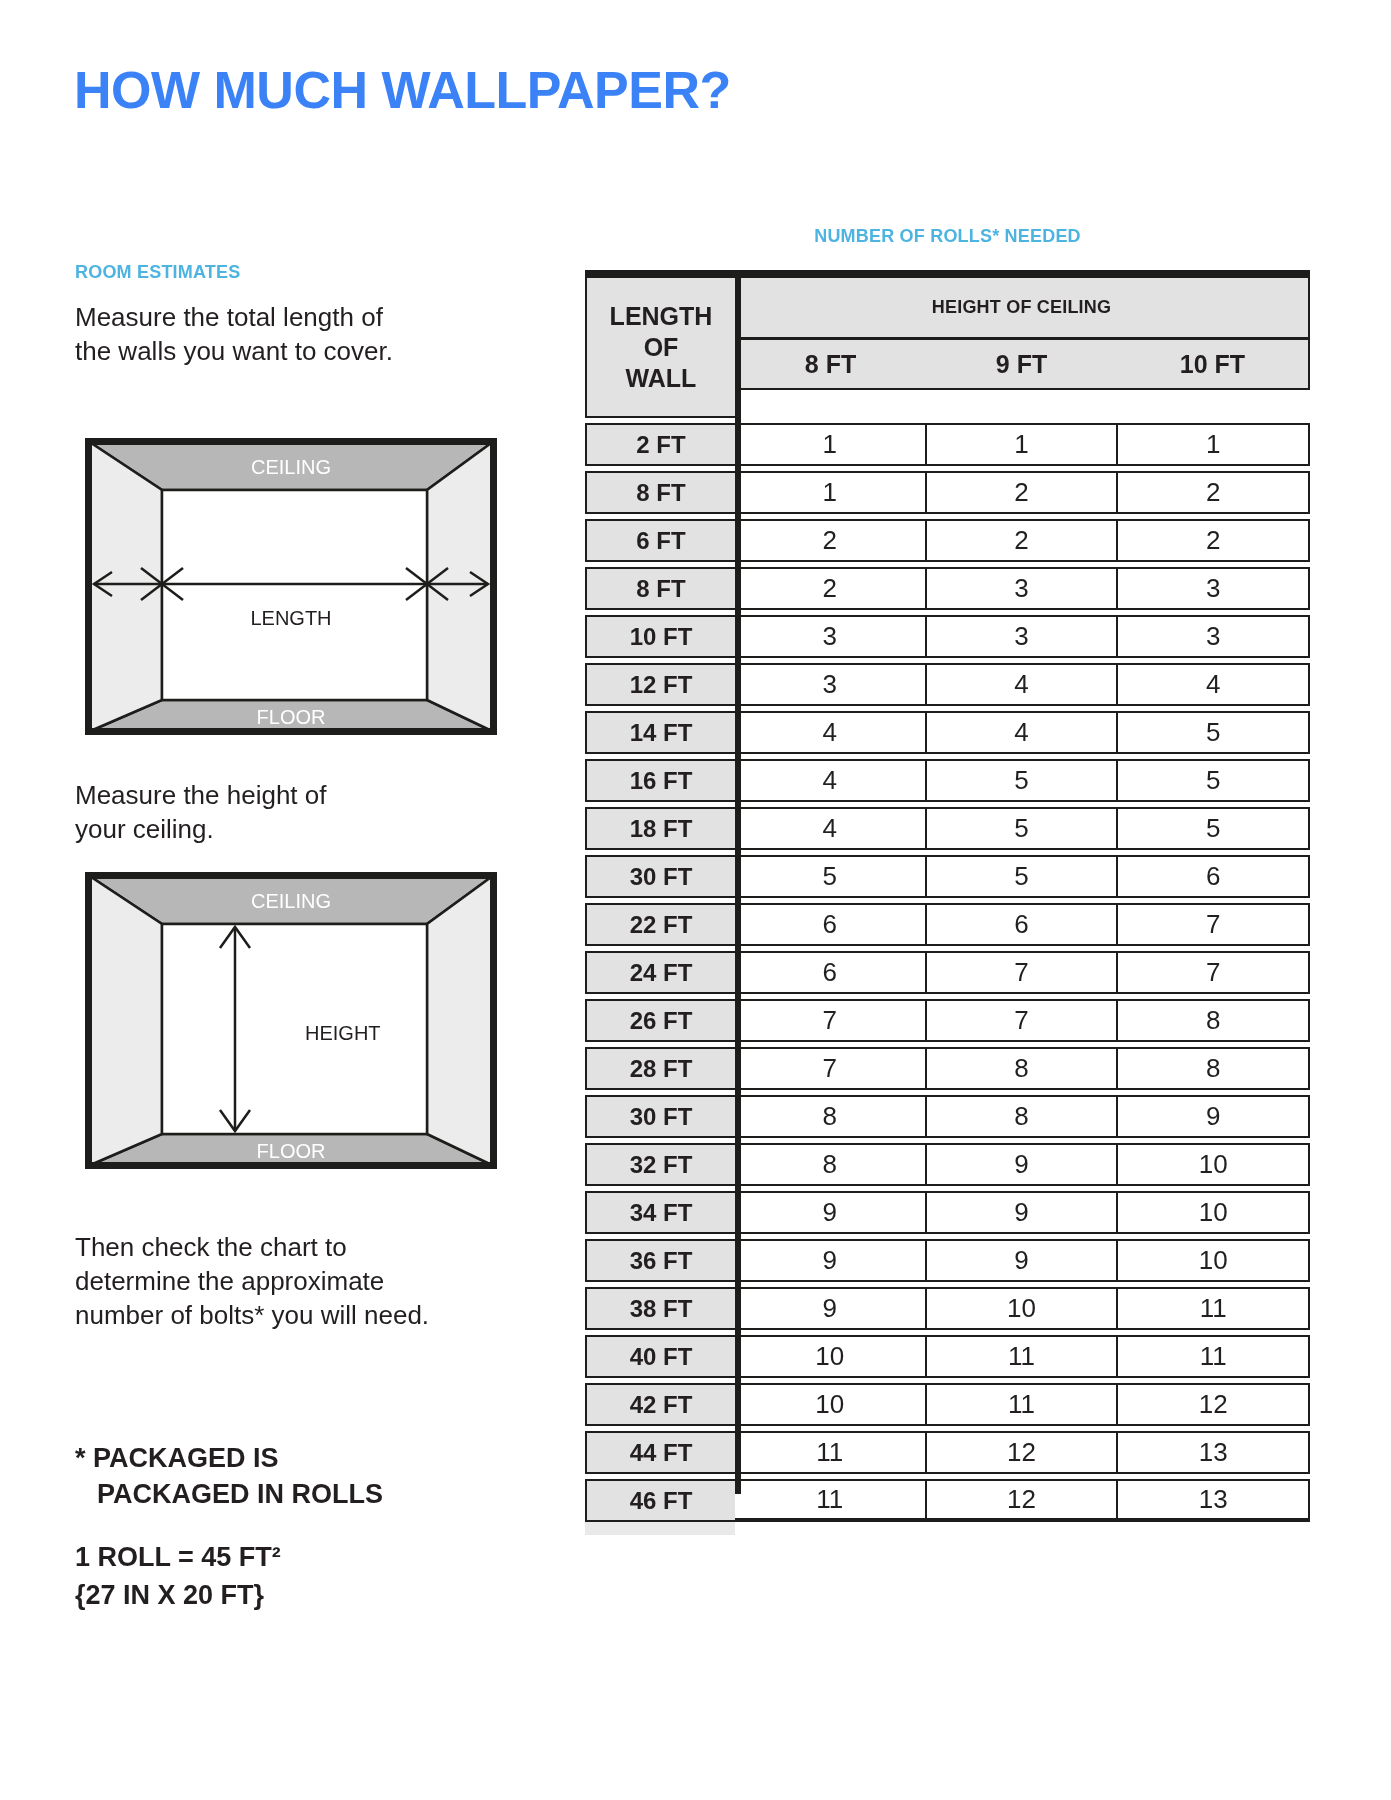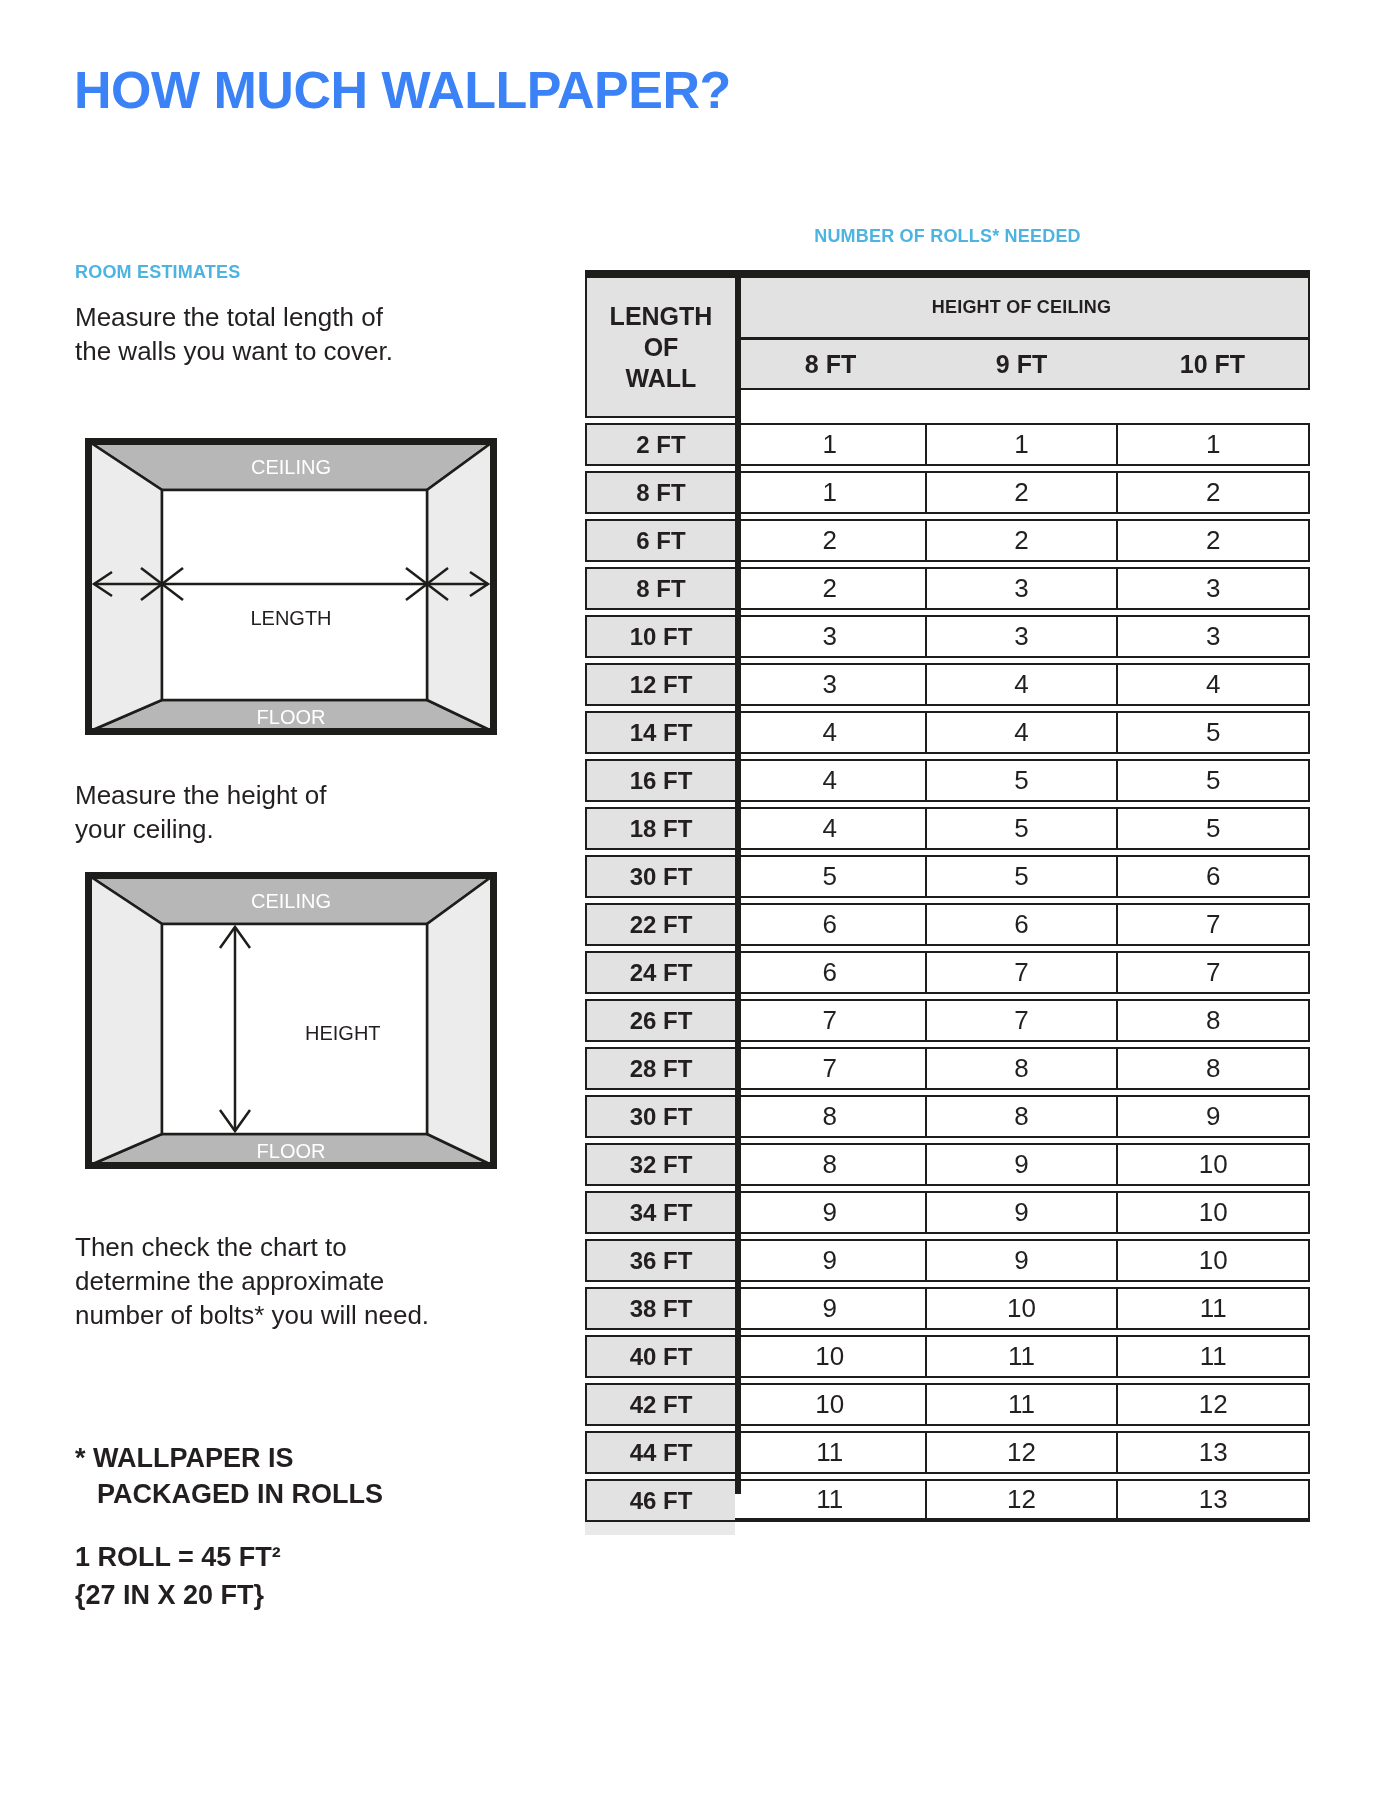--- a/index.html
+++ b/index.html
@@ -122,21 +122,21 @@
     <text x="220" y="168" text-anchor="start" font-size="20" fill="#231f20">HEIGHT</text>
   </svg>
 
   <div class="abs para" id="para3">
     <div>Then check the chart to</div>
     <div>determine the approximate</div>
     <div>number of bolts* you will need.</div>
   </div>
 
   <div class="abs footnote" id="footnote">
-    <div>* WALLPAPER IS</div>
+    <div>* PACKAGED IS</div>
     <div class="indent">PACKAGED IN ROLLS</div>
   </div>
 
   <div class="abs" id="roll-info">
     <div>1 ROLL = 45 FT²</div>
     <div>{27 IN X 20 FT}</div>
   </div>
 
   <div class="abs blue-heading" id="rolls-heading">NUMBER OF ROLLS* NEEDED</div>
 

